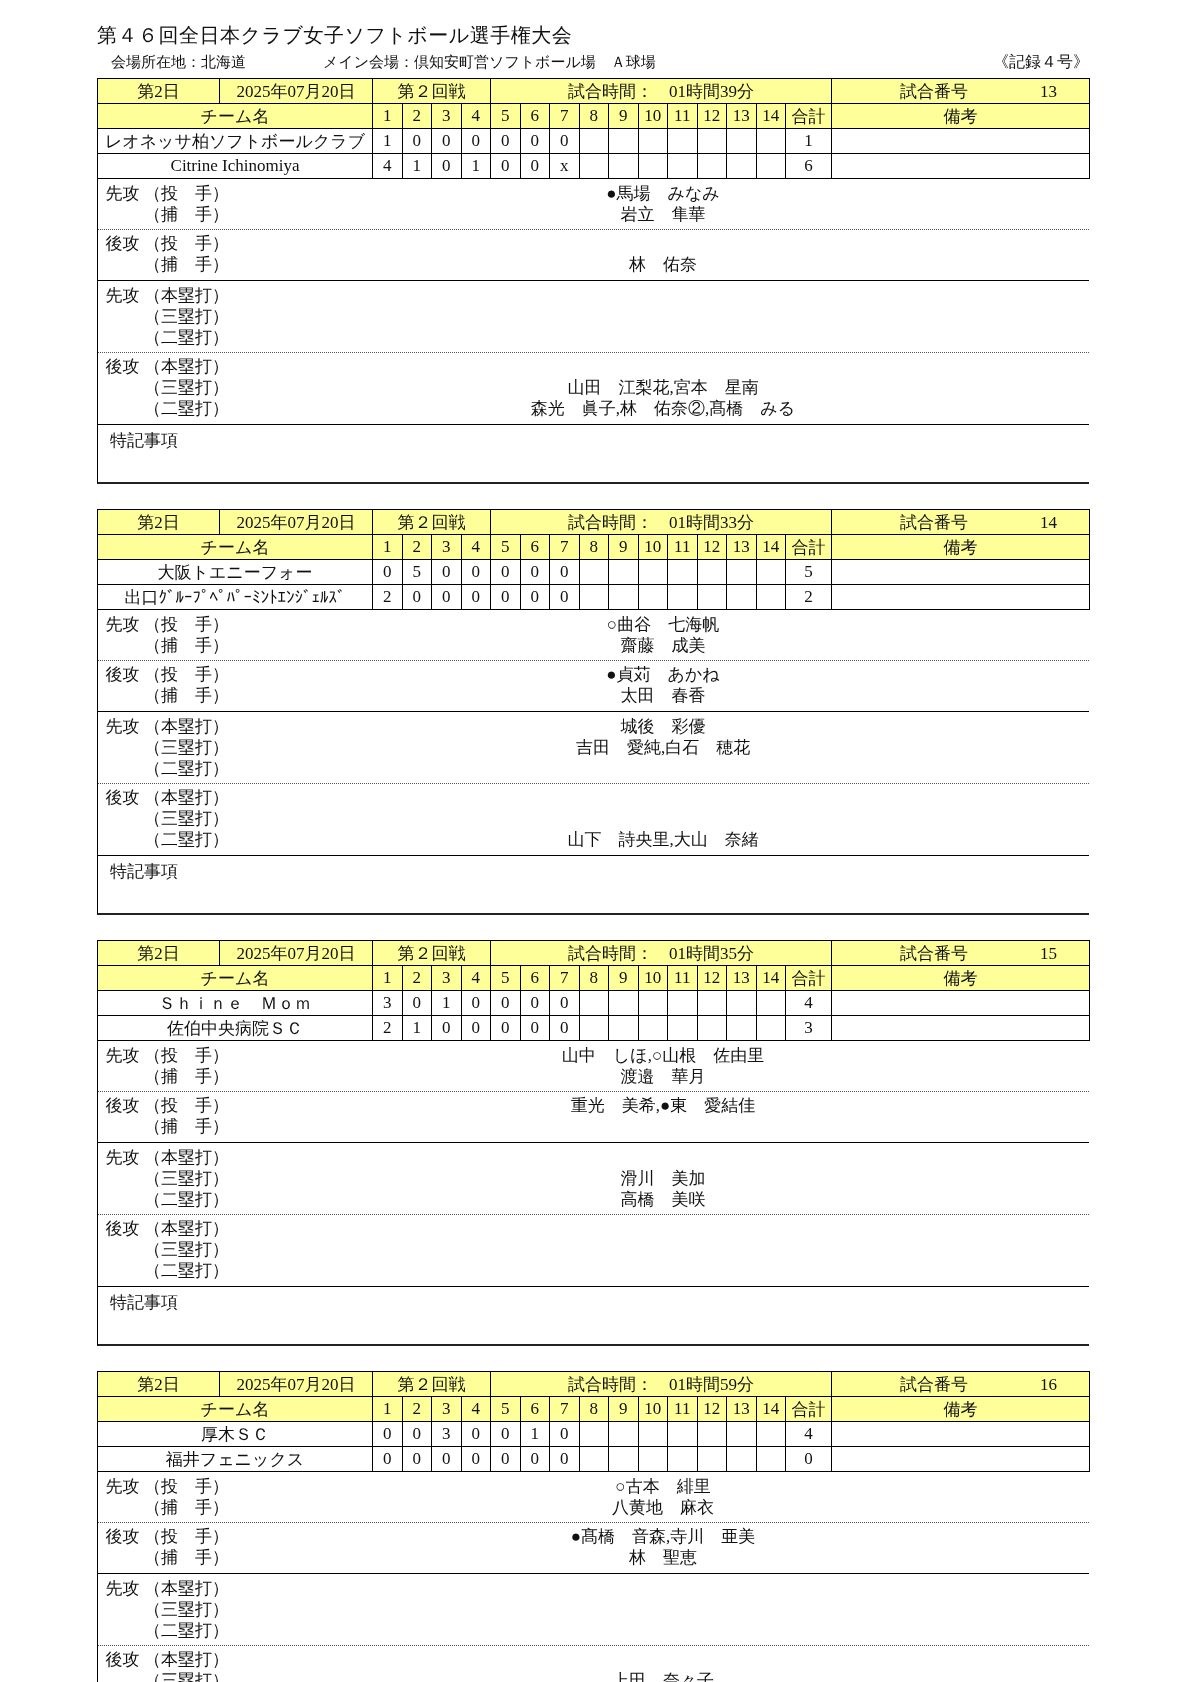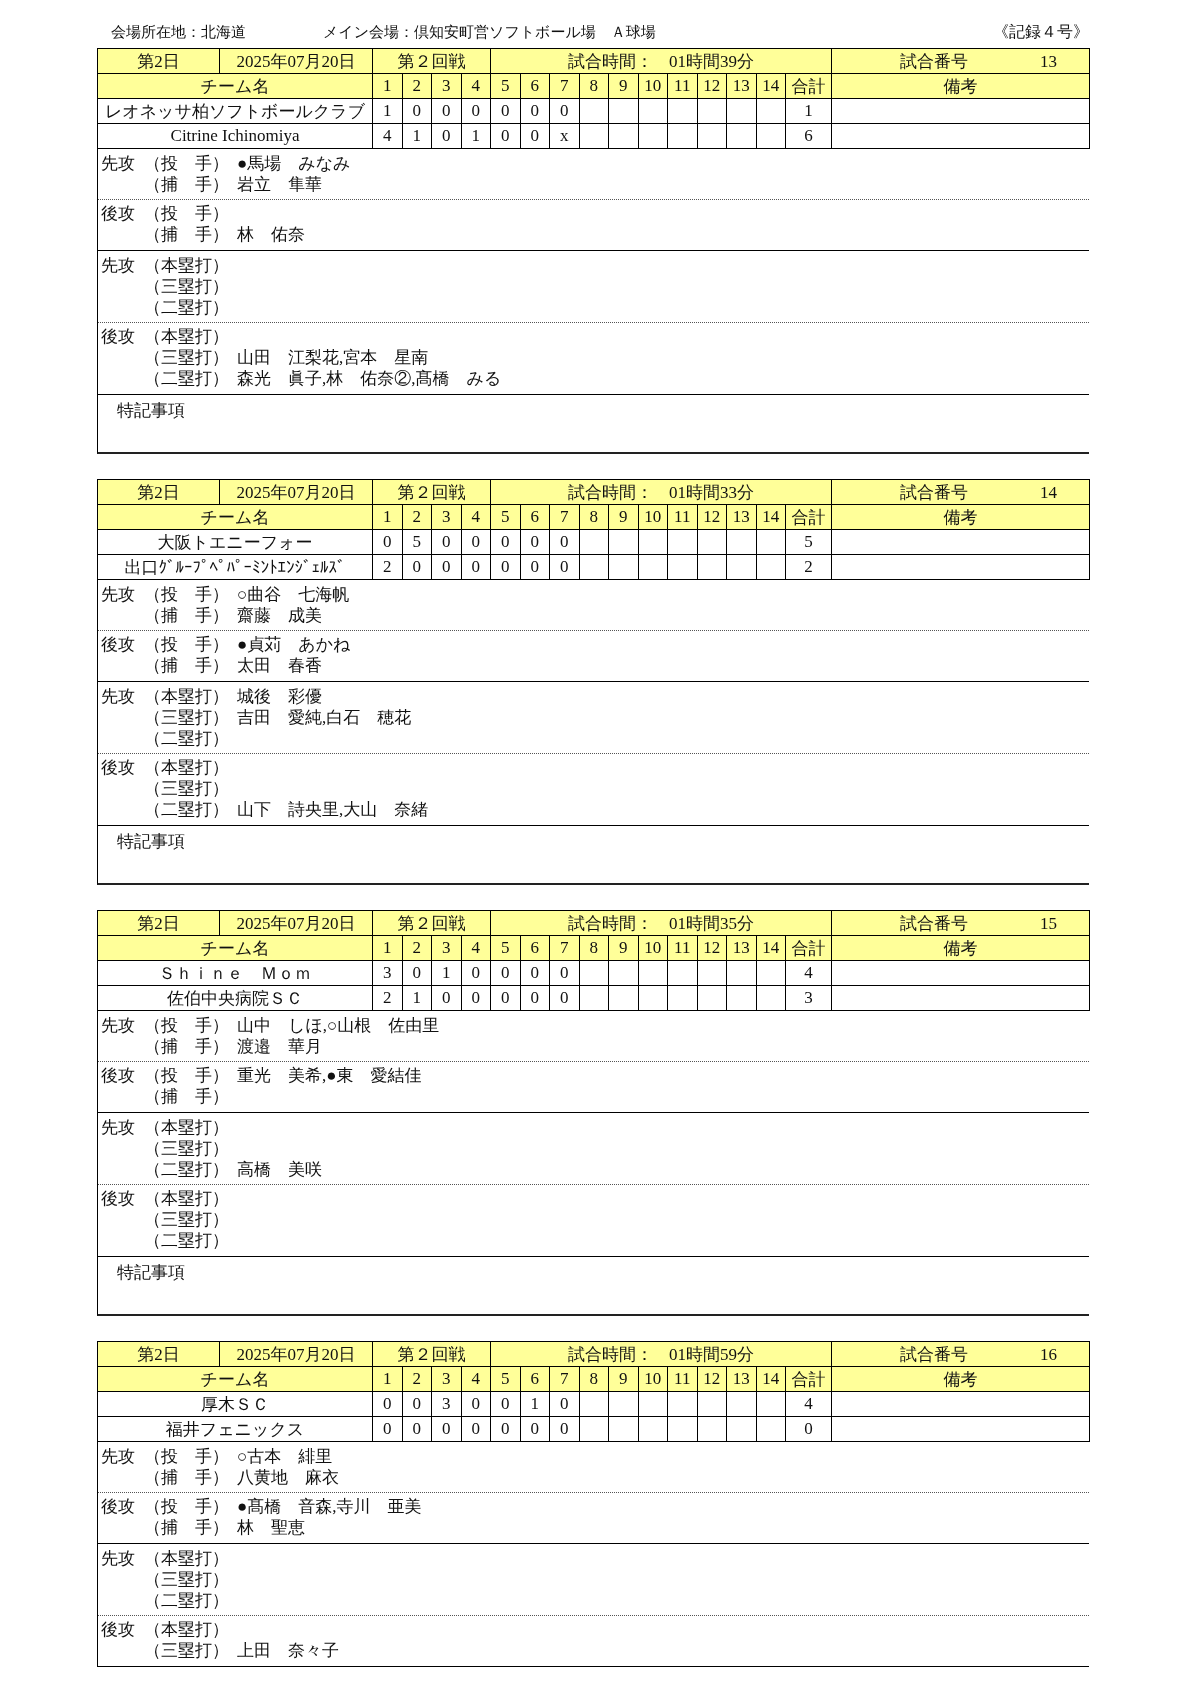--- a/index.html
+++ b/index.html
@@ -23,31 +23,32 @@
   }
   tr.yellow td { background: #ffff99; }
   td.time-cell { text-align: left; padding-left: 18px; }
   td.time-cell .dur { margin-left: 16px; }
   td.no-cell { text-align: left; }
   td.no-cell .lbl { margin-left: 36px; }
   td.no-cell .gno { margin-left: 72px; }
   td.tname { text-align: left; padding-left: 4px; }
 
   .sec { border-left: 1px solid #000; border-bottom: 1px solid #000; padding: 4px 0 5px 0; font-size: 17px; }
-  .line { display: flex; line-height: 21px; }
+  .line { display: flex; line-height: 21px; text-align: center; }
   .side { width: 46px; flex: none; padding-left: 3px; }
   .pos { flex: none; margin-right: 8px; }
   .names { flex: 1; white-space: nowrap; overflow: hidden; }
   .dotted { border-bottom: 1px dotted #555; margin: 4px 0 3px 0; }
-  .notes-sec { border-left: 1px solid #000; border-bottom: 2px solid #222; padding: 4px 0 30px 19px; font-size: 17px; }
+  .notes-sec { border-left: 1px solid #000; border-bottom: 2px solid #222; padding: 4px 0 30px 12px; font-size: 17px; }
 </style>
 </head>
 <body>
 
 <div class="sheet">
+  <h1 class="title">第４６回全日本クラブ女子ソフトボール選手権大会</h1>
   <div class="subline">
     <span class="venue">会場所在地：北海道</span>
     <span class="main-venue">メイン会場：倶知安町営ソフトボール場　Ａ球場</span>
     <span class="record">《記録４号》</span>
   </div>
 
   <div id="games">
   <section class="game">
     <table class="sb">
       <colgroup>
@@ -481,20 +482,21 @@
 
     <div class="sec">
       <div class="line">
         <span class="side">先攻</span>
         <span class="pos">（本塁打）</span>
         <span class="names"></span>
       </div>
       <div class="line">
         <span class="side"></span>
         <span class="pos">（三塁打）</span>
+        <span class="names">滑川　美加</span>
       </div>
       <div class="line">
         <span class="side"></span>
         <span class="pos">（二塁打）</span>
         <span class="names">高橋　美咲</span>
       </div>
       <div class="dotted"></div>
       <div class="line">
         <span class="side">後攻</span>
         <span class="pos">（本塁打）</span>

